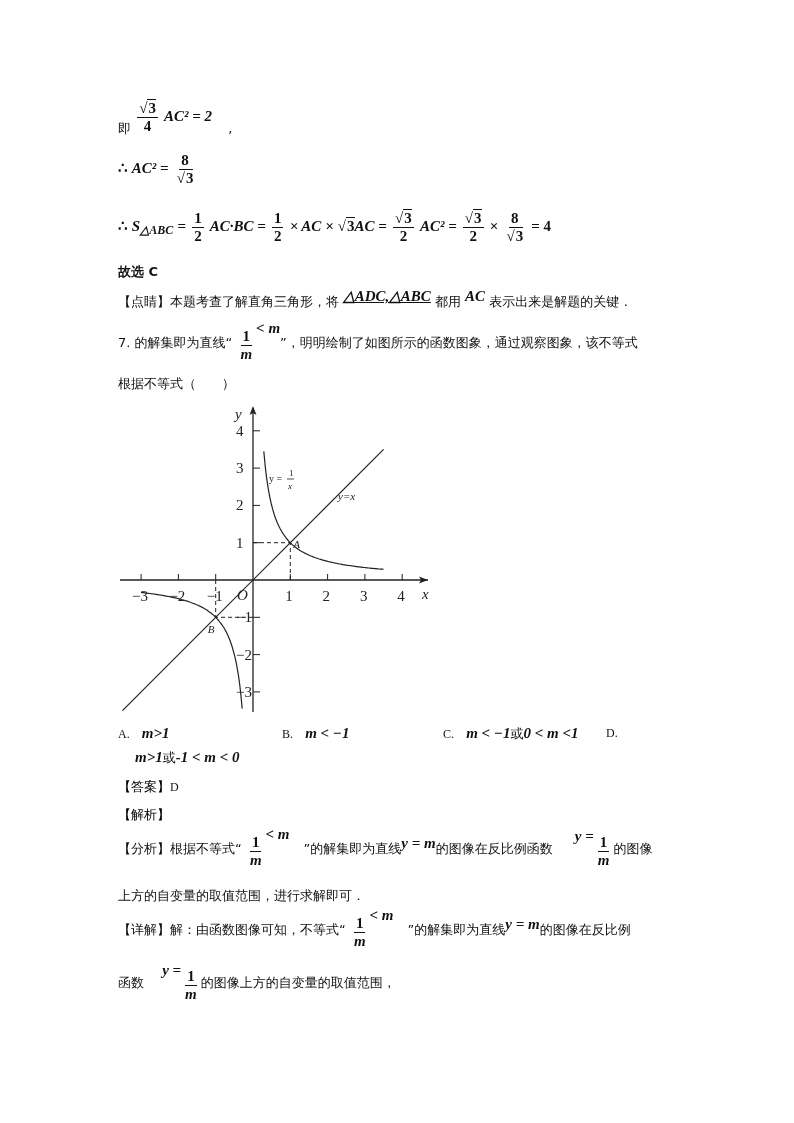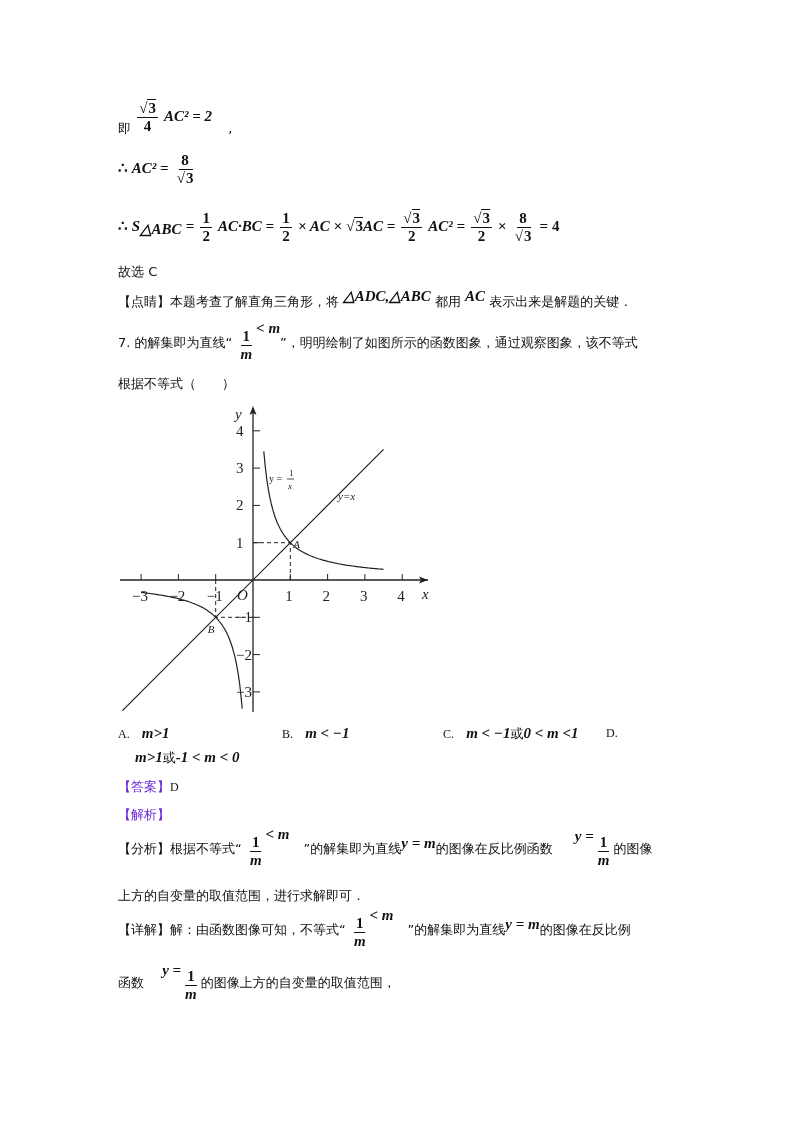--- a/index.html
+++ b/index.html
@@ -7,21 +7,21 @@
          font-family:"DejaVu Sans", sans-serif; color:#111; font-size:13px; }
   .abs { position:absolute; white-space:nowrap; }
   .cn { font-family:"DejaVu Sans", sans-serif; font-size:13px; }
   .m { font-family:"Liberation Serif", serif; font-weight:bold; font-style:italic; font-size:15px; }
   .mn { font-family:"Liberation Serif", serif; font-weight:bold; font-size:15px; }
   .frac { display:inline-flex; flex-direction:column; align-items:center; vertical-align:middle; margin:0 2px; }
   .frac .num { border-bottom:1.3px solid #111; padding:0 2px; line-height:1.1; }
   .frac .den { padding:0 2px; line-height:1.1; }
   .sqrt { display:inline-block; }
   .sqrt .rad { border-top:1.3px solid #111; padding-left:1px; }
-  .blue { color:#6d28d9; }
+  .blue { color:#000000; }
   .ltr { font-family:"Liberation Serif", serif; font-size:12px; }
   svg text { font-family:"Liberation Serif", serif; }
 </style>
 </head>
 <body>
 
 <div class="abs" style="left:118px; top:100px;">
   <span class="cn" style="position:relative; top:12px;">即</span>
   <span class="frac mn">
     <span class="num"><span>√</span><span class="sqrt"><span class="rad">3</span></span></span>
@@ -35,21 +35,21 @@
   <span class="mn">∴</span>
   <span class="m">AC² =</span>
   <span class="frac mn">
     <span class="num">8</span>
     <span class="den">√<span class="sqrt"><span class="rad">3</span></span></span>
   </span>
 </div>
 
 <div class="abs" style="left:118px; top:210px;">
   <span class="mn">∴</span>
-  <span class="m">S</span><sub class="m" style="font-size:15px;">△ABC</sub>
+  <span class="m">S</span><sub class="m" style="font-size:12px;">△ABC</sub>
   <span class="mn">=</span>
   <span class="frac mn">
       <span class="num">1</span>
       <span class="den">2</span>
     </span>
   <span class="m">AC·BC =</span>
   <span class="frac mn">
       <span class="num">1</span>
       <span class="den">2</span>
     </span>
@@ -65,25 +65,25 @@
       <span class="den">2</span>
     </span>
   <span class="mn">×</span>
   <span class="frac mn">
       <span class="num">8</span>
       <span class="den">√<span class="sqrt"><span class="rad">3</span></span></span>
     </span>
   <span class="mn">= 4</span>
 </div>
 
-<div class="abs cn" style="left:118px; top:263px;">故选 C</div>
+<div class="abs cn" style="left:118px; top:263px;font-weight:bold;">故选 C</div>
 
 <div class="abs cn" style="left:118px; top:292px;">
   <span>【点睛】</span><span>本题考查了解直角三角形，将</span>
-  <span class="m" style="position:relative; top:-5px;">△ADC,△ABC</span>
+  <span class="m" style="position:relative; top:-5px;text-decoration:underline;">△ADC,△ABC</span>
   <span>都用</span>
   <span class="m" style="position:relative; top:-5px;">AC</span>
   <span>表示出来是解题的关键．</span>
 </div>
 
 <div class="abs cn" style="left:118px; top:328px;">
   <span>7.</span>
   <span>的解集即为直线“</span>
   <span class="frac mn" style="vertical-align:6px;">
       <span class="num">1</span>

